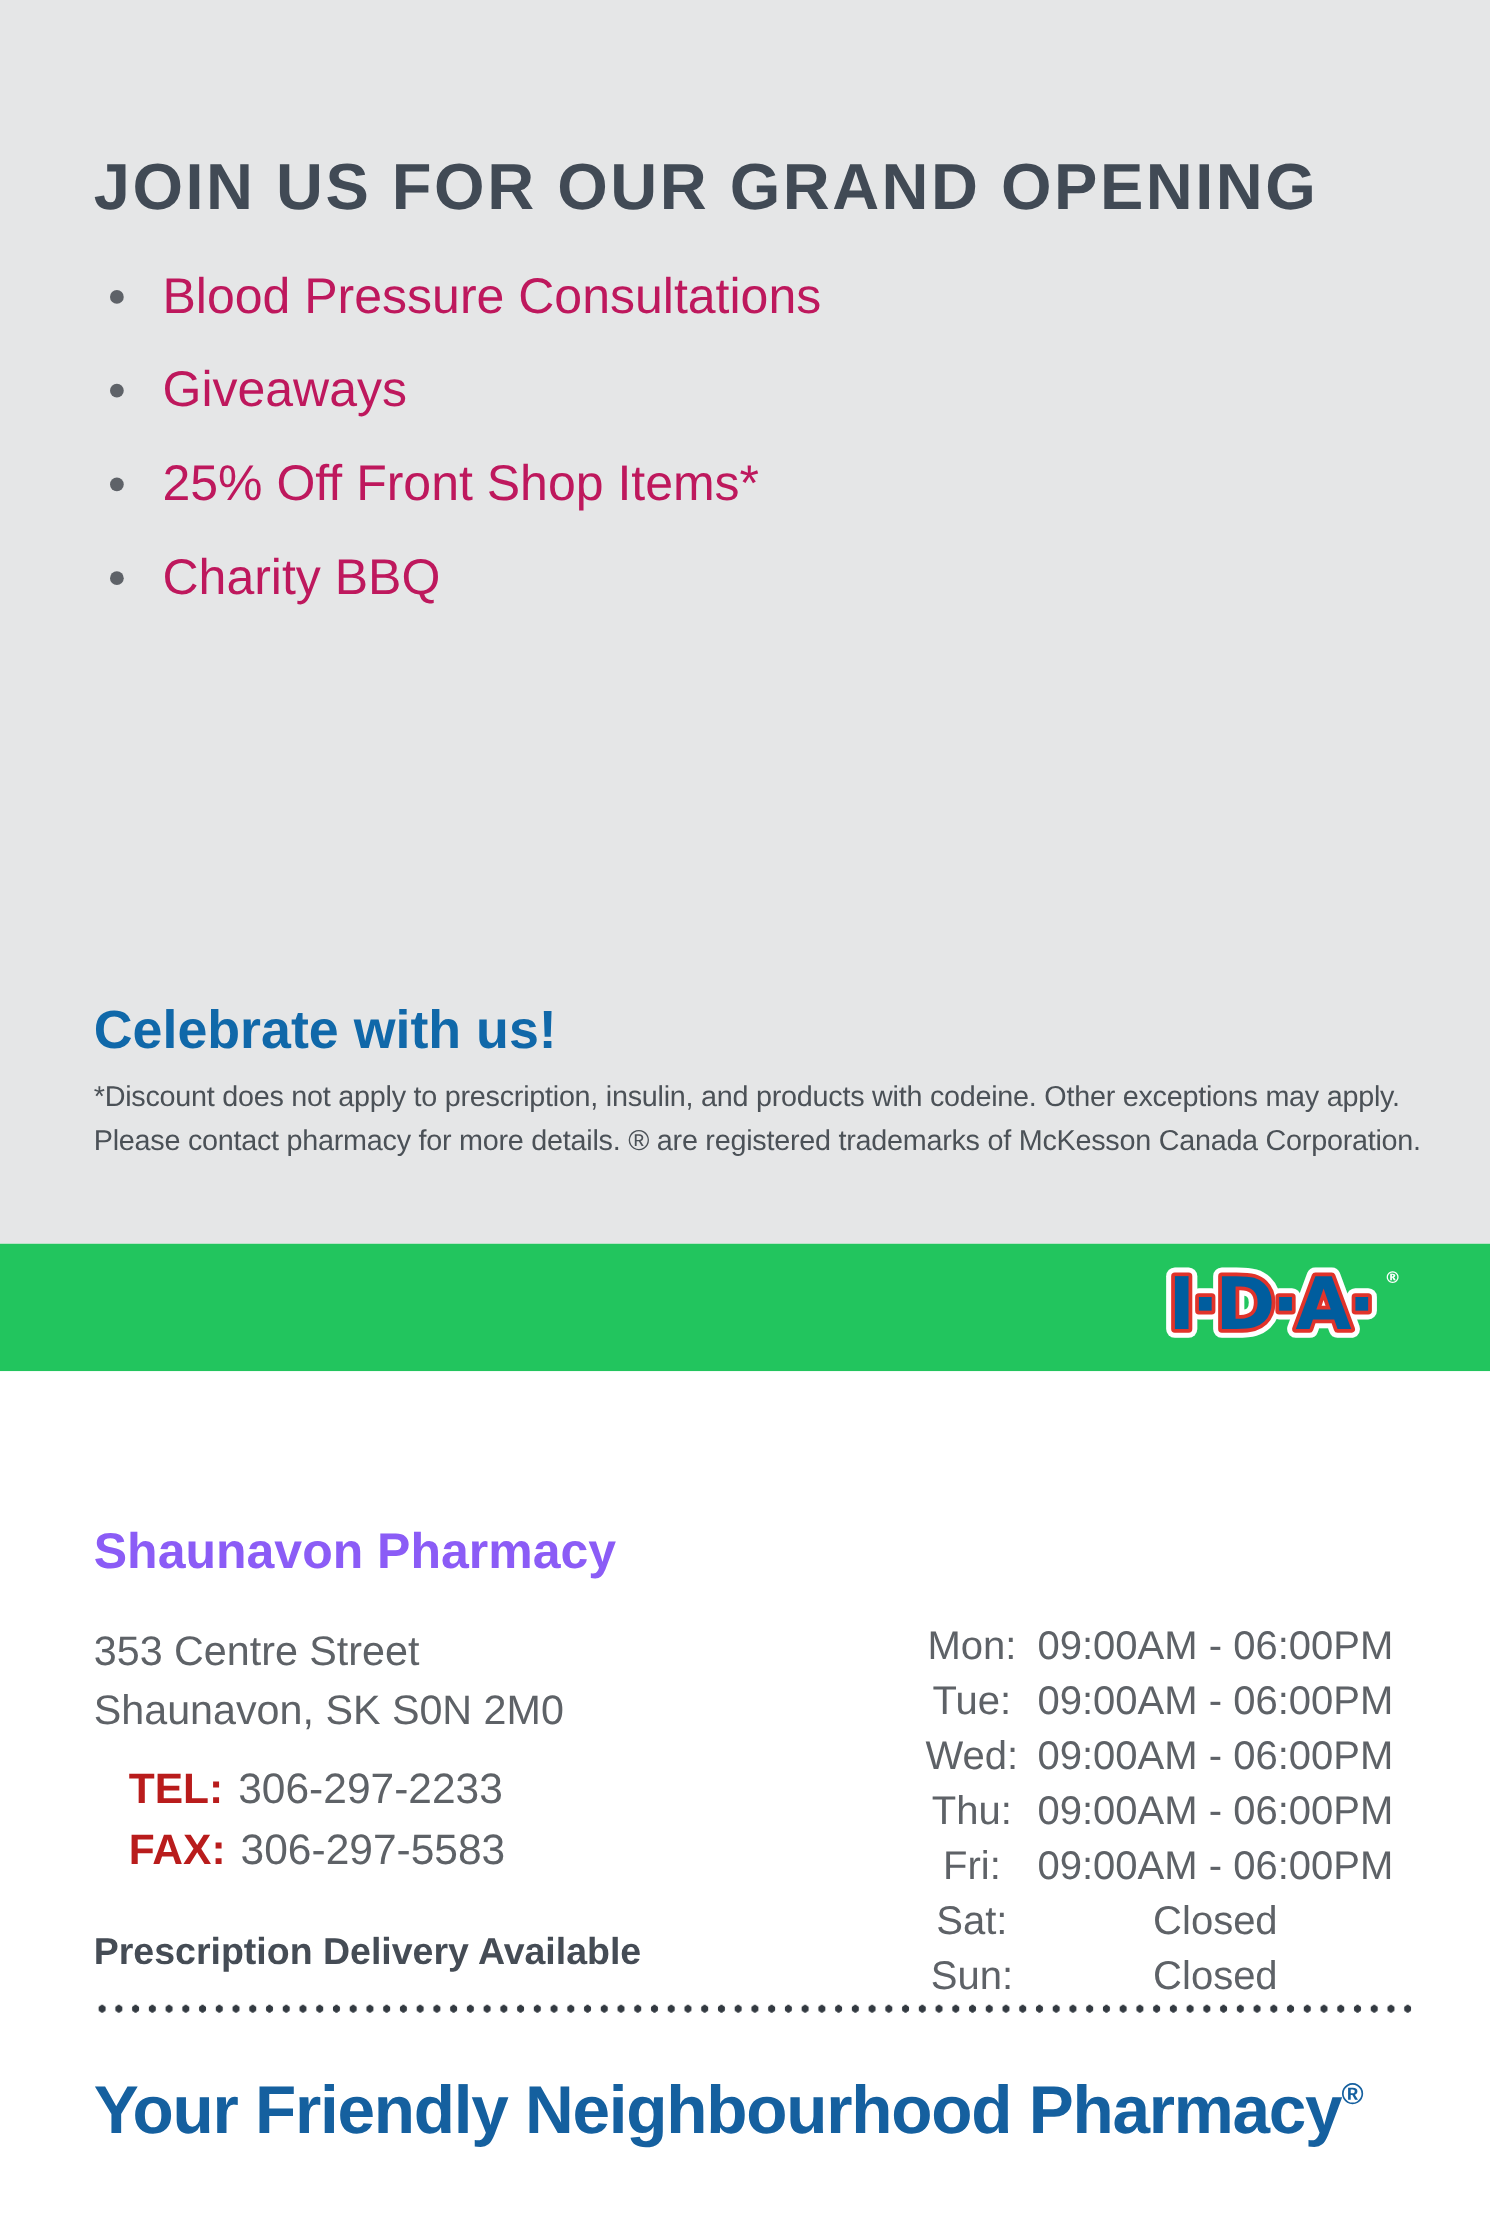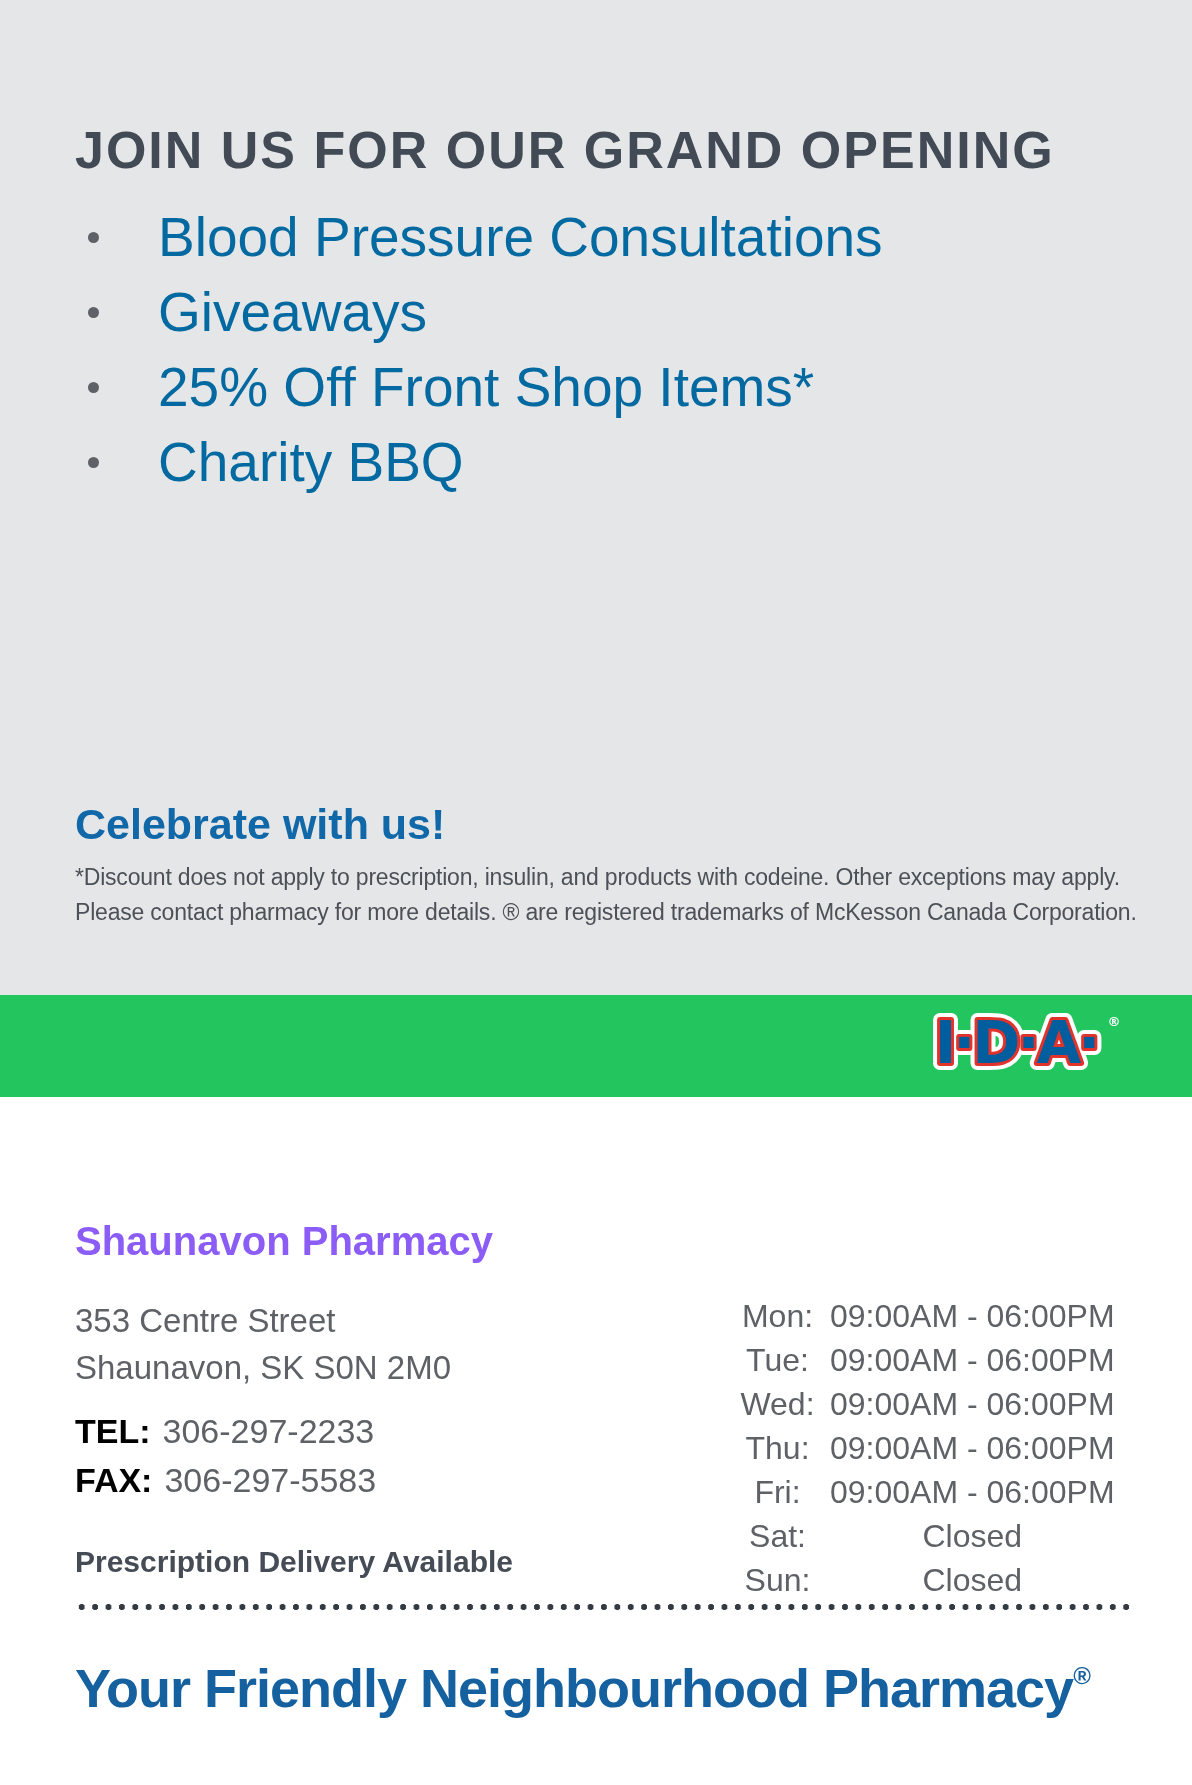--- a/index.html
+++ b/index.html
@@ -18,22 +18,22 @@
   .promo-heading {
     position:absolute; left:75px; top:124px;
     font-size:52px; font-weight:700; letter-spacing:2px;
     color:#414a55; line-height:1; white-space:nowrap;
   }
   .offers {
     position:absolute; left:88px; top:216px; list-style:none;
   }
   .offers li {
     display:flex; align-items:center;
-    font-size:55px; line-height:42px; color:#0369a1;
-    margin-bottom:33px; white-space:nowrap;gap:28px;
+    font-size:40px; line-height:42px; color:#be185d;
+    margin-bottom:33px; white-space:nowrap;
   }
   .bullet-dot {
     width:11px; height:11px; border-radius:50%;
     background:#5e6268; margin-right:31px; flex-shrink:0;
   }
   .proud {
     position:absolute; left:75px; top:658px;
     font-size:38px; font-weight:700; line-height:55px;
     color:#49505a; white-space:nowrap;
   }
@@ -68,21 +68,21 @@
     font-size:40px; font-weight:700; color:#8b5cf6; white-space:nowrap;
   }
   .address {
     position:absolute; left:75px; top:200px;
     font-size:33px; line-height:47px; color:#5e6267; white-space:nowrap;
   }
   .telfax {
     position:absolute; left:75px; top:310px;
     font-size:34px; line-height:49px; color:#5e6267; white-space:nowrap;
   }
-  .telfax .lbl { font-weight:700; color:#000000; margin-right:12px; }
+  .telfax .lbl { font-weight:700; color:#b91c1c; margin-right:12px;margin-left:28px; }
   .delivery {
     position:absolute; left:75px; top:448px;
     font-size:30px; font-weight:700; color:#454c55; white-space:nowrap;
   }
   .hours { position:absolute; left:725px; top:197px; }
   .hrow { display:grid; grid-template-columns:105px auto; line-height:44px; font-size:32px; color:#5e6267; white-space:nowrap;text-align:center; }
   .dots {
     position:absolute; left:75px; top:506px; width:1054px; height:8px;
     background-image:radial-gradient(circle, #333a41 2.8px, rgba(0,0,0,0) 3.2px);
     background-size:13.4px 8px; background-repeat:repeat-x; background-position:0 50%;

